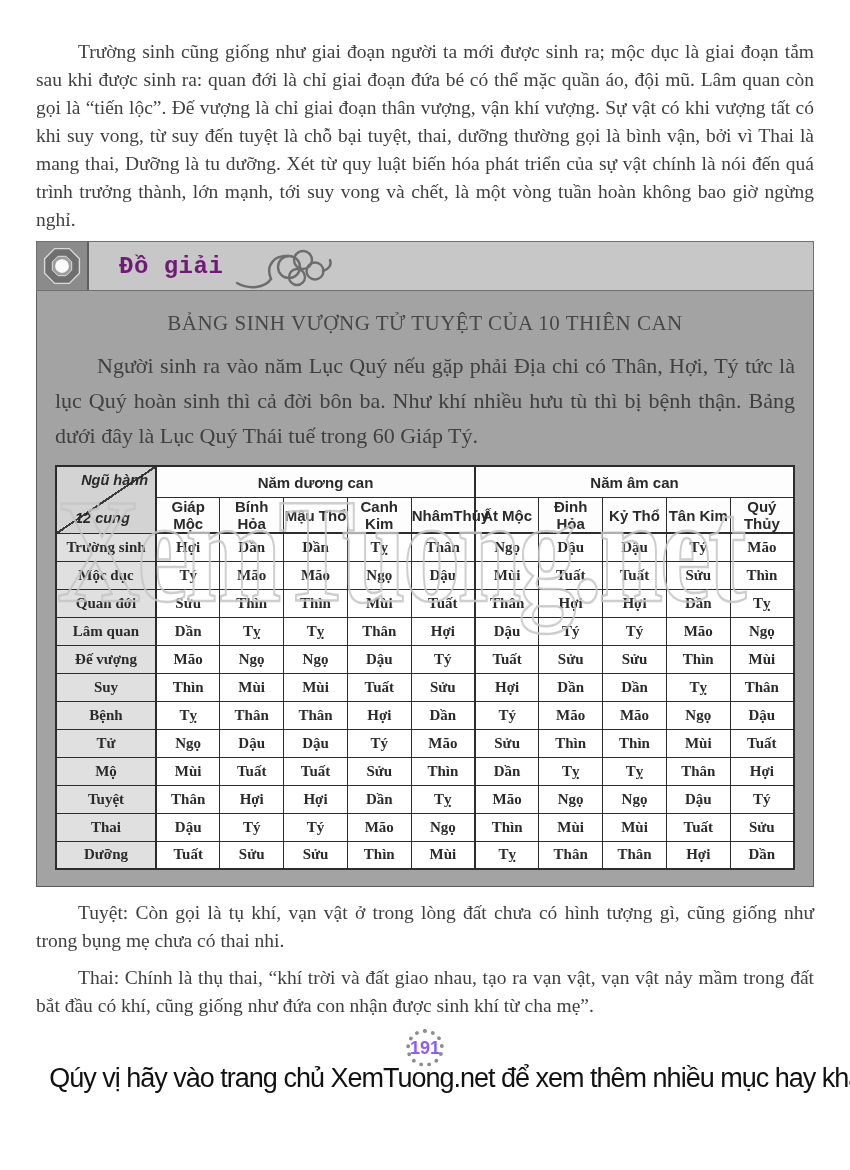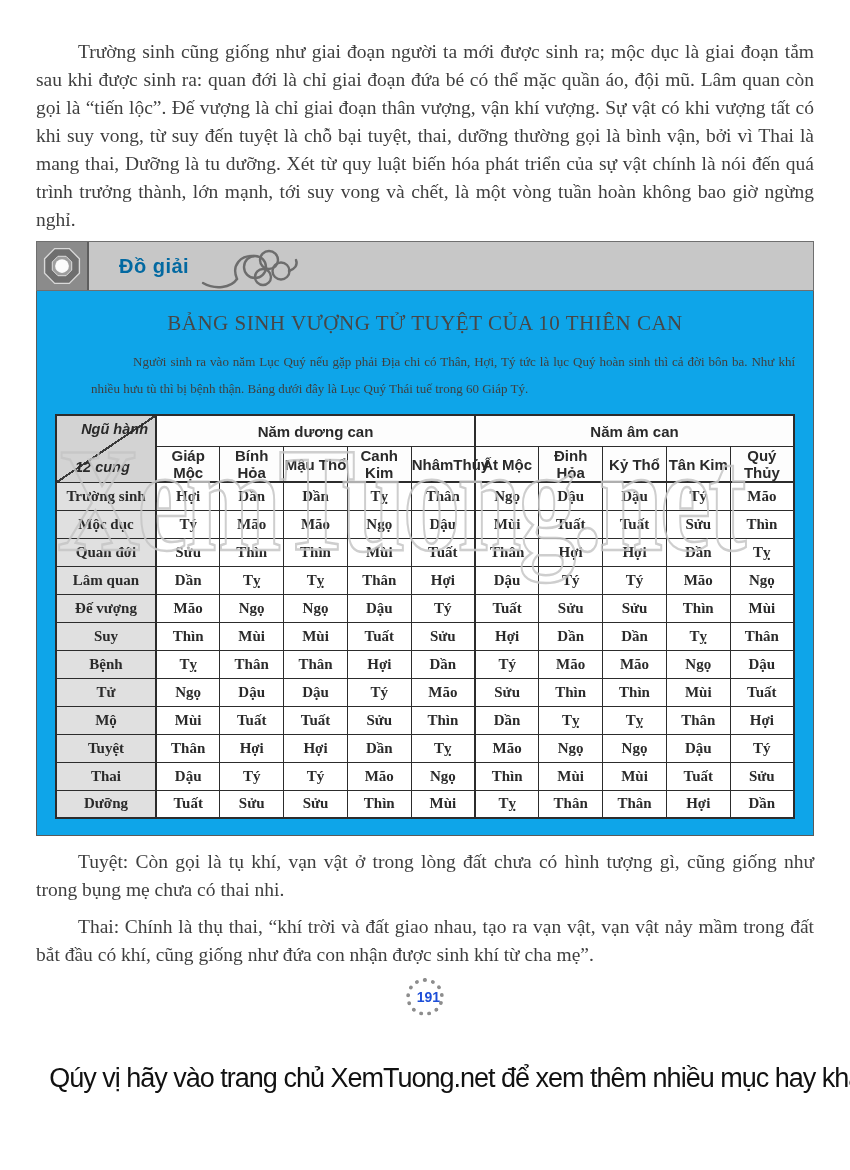--- a/index.html
+++ b/index.html
@@ -37,46 +37,46 @@
     position:relative;
   }
   .bagua-box{
     width:50px;height:48px;
     background:#8b8b8b;
     border-right:2px solid #5e5e5e;
     display:flex;align-items:center;justify-content:center;
     flex:0 0 auto;
   }
   .dogiai-label{
-    font-family:Liberation Sans, sans-serif;
+    font-family:Liberation Mono, monospace;
     font-weight:bold;
-    font-size:20px;
-    color:#0369a1;
+    font-size:24px;
+    color:#701a75;
     margin-left:30px;
     letter-spacing:0.5px;
   }
   .cloud-wrap{ margin-left:8px; margin-top:10px; }
 
   
   .section-box{
     border:1px solid #5a5a5a;
     border-top:none;
     box-sizing:border-box;
     padding:14px 18px 16px 18px;
-    background:#0ea5e9;
+    background:#a3a3a3;
   }
   .section-title{
     font-size:21px;
     font-weight:normal;
     text-align:center;
     margin:6px 0 12px 0;
     color:#474747;
     letter-spacing:0.5px;
   }
-  .section-intro{ font-size:13px; line-height:27px;margin-left:36px; }
+  .section-intro{ font-size:22px; line-height:35px; }
 
   
   .table-wrap{ position:relative; margin-top:12px; }
   table.sv{
     border-collapse:collapse;
     table-layout:fixed;
     width:100%;
     font-family:"Liberation Sans", sans-serif;
     background:#fff;
   }
@@ -139,22 +139,22 @@
 
   
   .page-badge{
     width:38px;height:38px;
     margin:6px auto 0 auto;
     border:4px dotted #8d8d8d;
     border-radius:50%;
     display:flex;align-items:center;justify-content:flex-end;
     font-family:"Liberation Sans", sans-serif;
     font-weight:bold;
-    font-size:14px;
-    color:#1d4ed8;
+    font-size:18px;
+    color:#8b5cf6;
     box-sizing:border-box;
     background:#fff;
   }
 
   
   .footer{
     position:absolute;
     left:0; bottom:2px;
     width:100%;
     text-align:center;

